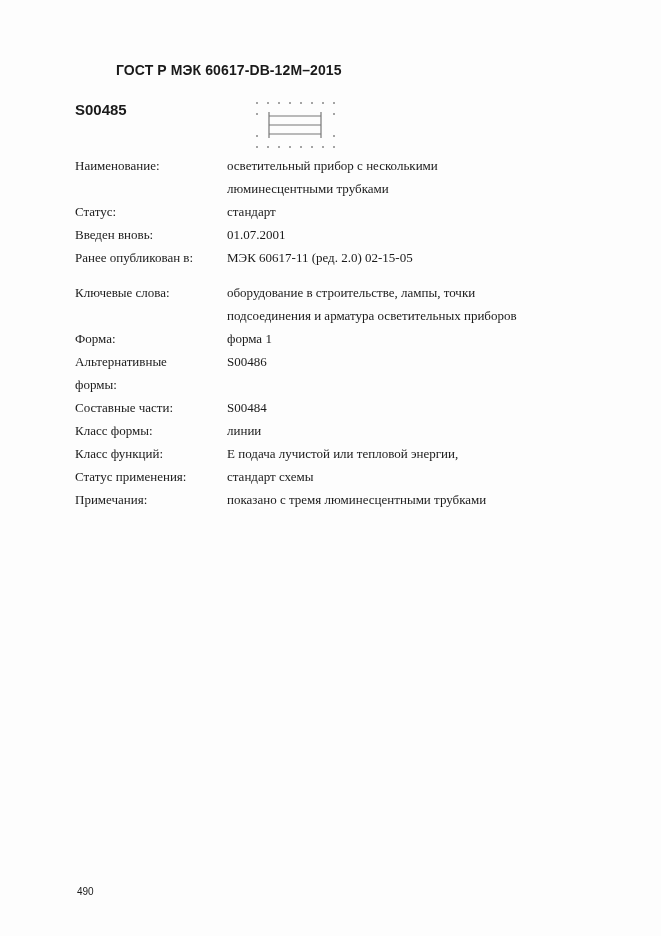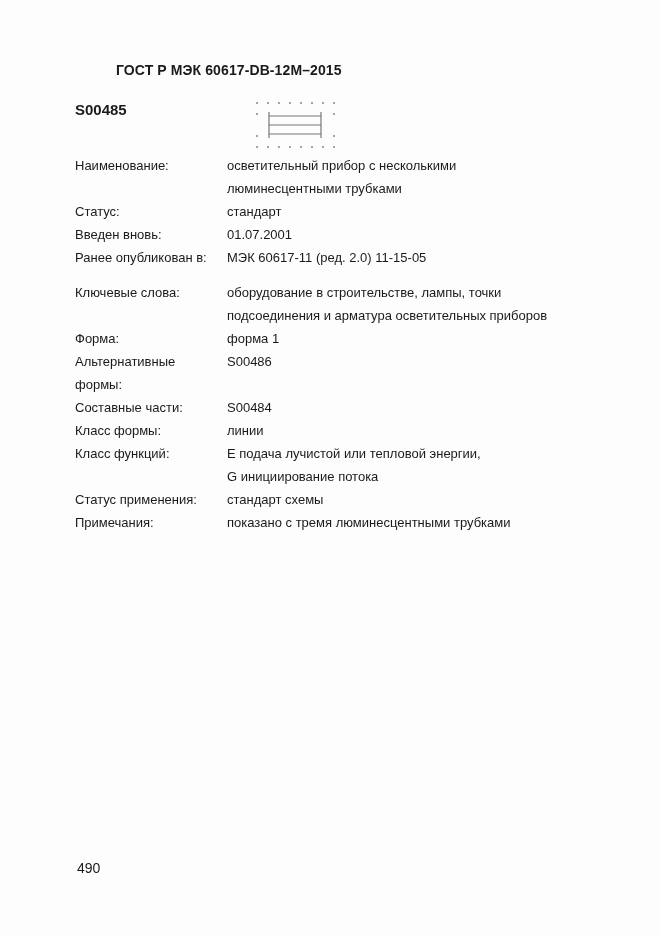--- a/index.html
+++ b/index.html
@@ -20,28 +20,29 @@
     font-size: 15px; font-weight: bold; text-align: right;
   }
   .symbol {
     position: absolute; left: 250px; top: 96px;
     width: 95px; height: 58px;
   }
   .rows {
     position: absolute; left: 75px; top: 154px;
     width: 520px;
     font-size: 13px;
+    font-family: Liberation Serif, serif;
   }
   .row { display: flex; }
   .row .label { width: 152px; flex: none; line-height: 23px; }
   .row .value { flex: 1; line-height: 23px; }
   .row.gap { margin-top: 12px; }
   .pageno {
-    position: absolute; left: 77px; top: 860px;
-    font-size: 14px;
+    position: absolute; left: 77px; top: 886px;
+    font-size: 10px;
   }
 </style>
 </head>
 <body>
 
 <div class="header">ГОСТ Р МЭК 60617-DB-12M–2015</div>
 
 <div class="code">S00485</div>
 
 <svg class="symbol" viewBox="0 0 95 58" width="95" height="58">
@@ -87,21 +88,21 @@
   <div class="row">
     <div class="label">Статус:</div>
     <div class="value">стандарт</div>
   </div>
   <div class="row">
     <div class="label">Введен вновь:</div>
     <div class="value">01.07.2001</div>
   </div>
   <div class="row">
     <div class="label">Ранее опубликован в:</div>
-    <div class="value">МЭК 60617-11 (ред. 2.0) 11-15-05</div>
+    <div class="value">МЭК 60617-11 (ред. 2.0) 02-15-05</div>
   </div>
   <div class="row gap">
     <div class="label">Ключевые слова:</div>
     <div class="value">
       <div>оборудование в строительстве, лампы, точки</div>
       <div>подсоединения и арматура осветительных приборов</div>
     </div>
   </div>
   <div class="row">
     <div class="label">Форма:</div>
@@ -119,21 +120,20 @@
     <div class="value">S00484</div>
   </div>
   <div class="row">
     <div class="label">Класс формы:</div>
     <div class="value">линии</div>
   </div>
   <div class="row">
     <div class="label">Класс функций:</div>
     <div class="value">
       <div>E подача лучистой или тепловой энергии,</div>
-      <div>G инициирование потока</div>
     </div>
   </div>
   <div class="row">
     <div class="label">Статус применения:</div>
     <div class="value">стандарт схемы</div>
   </div>
   <div class="row">
     <div class="label">Примечания:</div>
     <div class="value">показано с тремя люминесцентными трубками</div>
   </div>

